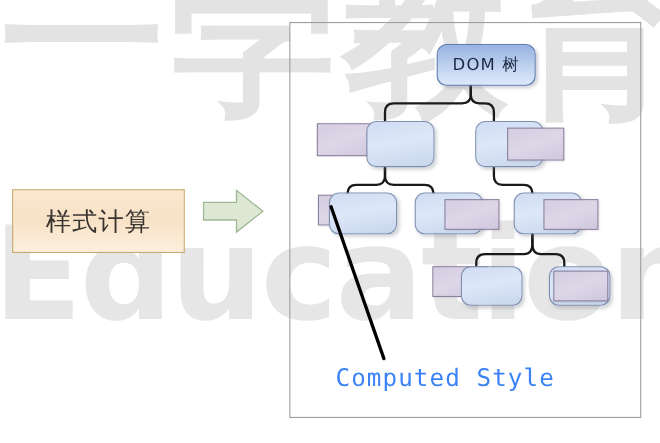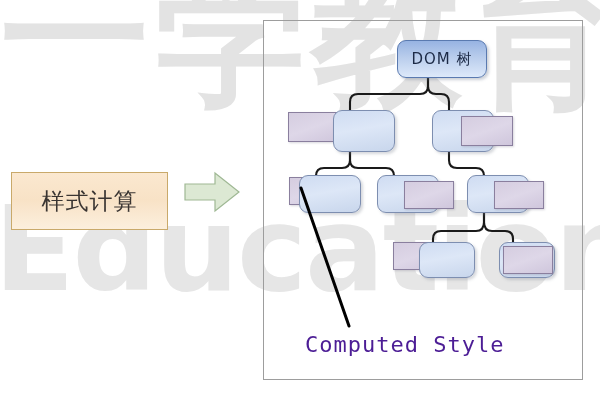--- a/index.html
+++ b/index.html
@@ -150,21 +150,21 @@
     height: 403px;
     pointer-events: none;
   }
   .caption {
     position: absolute;
     left: 305px;
     top: 332px;
     font-family: "DejaVu Sans Mono", monospace;
     font-size: 22px;
     letter-spacing: 1px;
-    color: #4c1d95;
+    color: #3b82f6;
     white-space: nowrap;
   }
 
   
   .credit {
     position: absolute;
     right: 8px;
     bottom: 3px;
     font-family: "DejaVu Sans", sans-serif;
     font-size: 11px;

